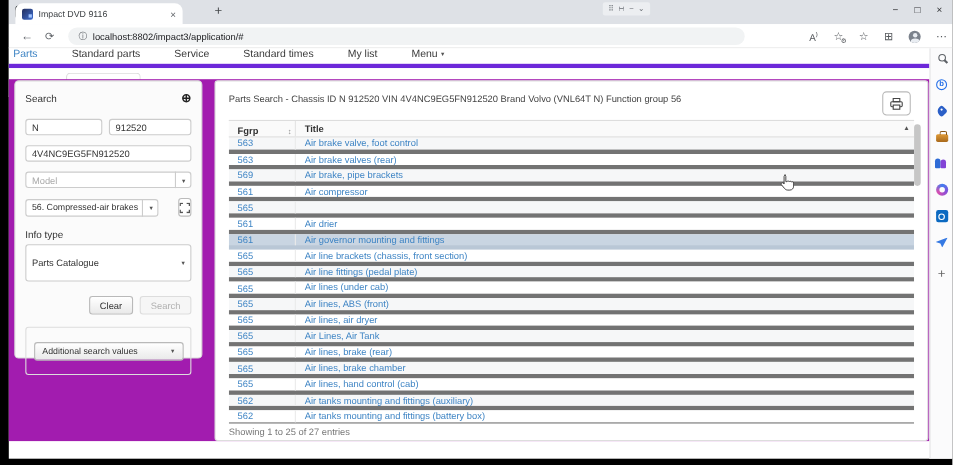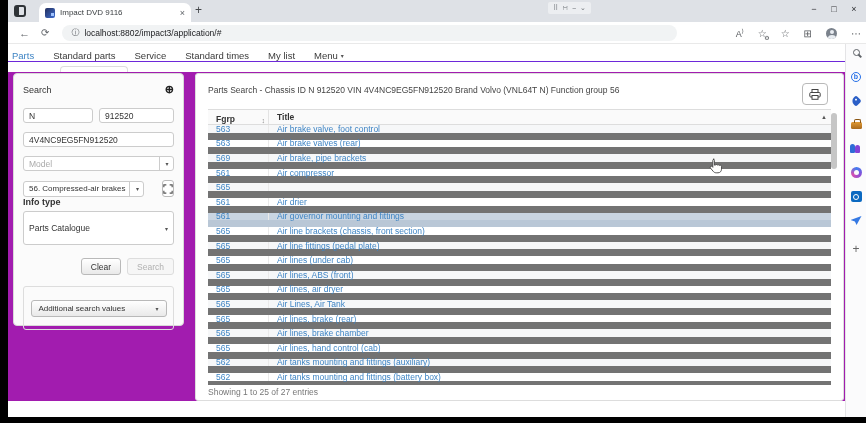--- a/index.html
+++ b/index.html
@@ -3,21 +3,21 @@
 <meta charset="utf-8">
 <style>
   *{margin:0;padding:0;box-sizing:border-box}
   body{width:866px;height:423px;font-family:"Liberation Sans",sans-serif;-webkit-font-smoothing:antialiased}
   .stage{position:relative;width:866px;height:423px;background:#000;overflow:hidden}
   .browser{position:absolute;left:8px;top:0;width:858px;height:417px;background:#fff}
 
   
   .tabstrip{position:absolute;left:0;top:0;right:0;height:22px;background:#dee1e6}
   .tab-actions{position:absolute;left:6px;top:5px;width:12px;height:12px;border:2px solid #2f3337;border-radius:3px;background:linear-gradient(90deg,#2f3337 38%,transparent 38%)}
-  .tab{position:absolute;left:31px;top:3px;width:152px;height:19px;background:#fff;border-radius:7px 7px 0 0;display:flex;align-items:center;padding:0 6px;gap:5px}
+  .tab{position:absolute;left:6px;top:3px;width:152px;height:19px;background:#fff;border-radius:7px 7px 0 0;display:flex;align-items:center;padding:0 6px;gap:5px}
   .favicon{width:10px;height:10px;border-radius:2px;background:linear-gradient(135deg,#232e5c,#3f6fd1);position:relative;flex:0 0 auto}
   .favicon::after{content:"";position:absolute;right:1.5px;bottom:1.5px;width:3px;height:3px;background:#9fc3ff}
   .tab-title{font-size:8px;color:#3c4043;flex:1;white-space:nowrap;overflow:hidden}
   .tab-close{font-size:9px;color:#5f6368}
   .newtab{position:absolute;left:187px;top:3px;font-size:12px;color:#44474a}
   .recorder{position:absolute;left:540px;top:2px;height:12px;display:flex;align-items:center;gap:4px;padding:0 5px;background:#eceef1;border-radius:2px;color:#6a6f75;font-size:7px}
   .wincontrols{position:absolute;right:2px;top:1px;display:flex;font-size:9px;color:#303134}
   .wincontrols span{width:20px;height:16px;display:flex;align-items:center;justify-content:center}
 
   
@@ -26,21 +26,21 @@
   .urlpill{margin-left:13px;width:615px;height:16px;background:#f1f3f4;border-radius:8px;display:flex;align-items:center;gap:5px;padding:0 9px;font-size:8.5px;color:#202124}
   .urlpill .info{font-size:8px;color:#5f6368}
   .addr-icons{position:absolute;right:5px;top:0;height:22px;display:flex;align-items:center;gap:14px;color:#55585c;font-size:10px}
   .star-wrap{position:relative;font-size:10px}
   .star-wrap .badge{position:absolute;right:-3px;bottom:-2px;font-size:6px;color:#55585c}
   .avatar{width:11px;height:11px;border-radius:50%;background:#7b828c;position:relative;overflow:hidden}
   .avatar::before{content:"";position:absolute;left:3.5px;top:2px;width:4px;height:4px;border-radius:50%;background:#e9edf2}
   .avatar::after{content:"";position:absolute;left:1.5px;top:7px;width:8px;height:6px;border-radius:50%;background:#e9edf2}
 
   
-  .navbar{position:absolute;left:0;top:44px;width:837px;height:18px;background:#fff;border-bottom:1px solid #6d28d9;display:flex;align-items:flex-end;gap:19px;padding-left:4px;font-size:9.5px;color:#3a3a3a}
+  .navbar{position:absolute;left:0;top:44px;width:837px;height:18px;background:#fff;border-bottom:4px solid #6d28d9;display:flex;align-items:flex-start;gap:31px;padding-left:4px;font-size:9.5px;color:#3a3a3a}
   .navitem.active{color:#3e84c4}
   .navitem .caret{font-size:6px;color:#555;margin-left:3px;vertical-align:1px}
   .tabrow{position:absolute;left:0;top:62px;width:837px;height:26px;background:#fff;border-bottom:1px solid #ddd}
   .navtab{position:absolute;left:52px;bottom:-1px;height:22px;padding:0 15px;background:#fff;border:1px solid #ddd;border-bottom-color:#fff;border-radius:4px 4px 0 0;font-size:9px;color:#444;display:flex;align-items:center}
 
   
   .content{position:absolute;left:0;top:72px;width:837px;height:329px;background:#a21caf}
 
   .search-card{position:absolute;left:5px;top:1px;width:171px;height:253px;background:#fbfbfb;border:1px solid #d9d9d9;border-radius:4px;padding:9px 9px;font-size:8.5px;color:#333}
   .sc-head{display:flex;justify-content:space-between;align-items:center;font-size:9px;color:#333}
@@ -51,41 +51,41 @@
   .w1{width:70px}.w2{width:75px}
   .mt9{margin-top:9px}
   .selbox{position:relative;margin-top:9px}
   .selbox .tin{padding-right:18px}
   .caretseg{position:absolute;right:0;top:0;width:15px;height:15px;border-left:1px solid #ccc;display:flex;align-items:center;justify-content:center;font-size:6px;color:#555}
   .fgrow{display:flex;gap:18px;margin-top:9px;align-items:center}
   .fgsel{position:relative;width:124px}
   .fgsel .disp{height:16px;border:1px solid #ccc;border-radius:3px;background:#fff;display:flex;align-items:center;padding:0 18px 0 5px;font-size:8px;color:#333;white-space:nowrap;overflow:hidden}
   .fgsel .caretseg{height:16px}
   .focusbtn{width:17px;height:17px;border:1px solid #bbb;border-radius:3px;background:#fff;display:flex;align-items:center;justify-content:center}
-  .infolabel{font-weight:bold;font-size:9px}
+  .infolabel{margin-top:11px;font-weight:normal;font-size:9px}
   .infoselect{position:relative;margin-top:4px;height:16px;border:1px solid #ccc;border-radius:3px;background:#fff;display:flex;align-items:center;padding:16px 5px;font-size:8.5px;color:#333}
   .infoselect .chev{position:absolute;right:5px;font-size:6px;color:#555}
   .btnrow{display:flex;justify-content:flex-end;gap:6px;margin-top:13px}
   .btn{height:17px;padding:0 9px;border:1px solid #b9b9b9;border-radius:3px;background:linear-gradient(#fff,#e9e9e9);font-size:8.5px;color:#333;display:flex;align-items:center}
   .btn.disabled{color:#b0b0b0;border-color:#ddd;background:#f6f6f6}
   .addbox{margin-top:11px;border:1px solid #ddd;border-radius:3px;height:44px;display:flex;align-items:center;justify-content:center}
   .addbtn{height:17px;width:136px;border:1px solid #b9b9b9;border-radius:3px;background:linear-gradient(#fff,#e9e9e9);font-size:8px;color:#333;display:flex;align-items:center;justify-content:space-between;padding:0 7px}
   .addbtn .caret{font-size:6px;color:#555}
 
   .main-card{position:absolute;left:187px;top:1px;width:649px;height:328px;background:#fff;border:1px solid #ddd;border-radius:3px}
   .breadcrumb{position:absolute;left:12px;top:11px;font-size:8.5px;color:#444;width:575px}
   .printbtn{position:absolute;right:15px;top:9px;width:26px;height:22px;border:1px solid #b9b9b9;border-radius:4px;background:#fff;display:flex;align-items:center;justify-content:center}
   .tablewrap{position:absolute;left:12px;top:35px;width:623px}
   .thead{height:16px;border-top:1px solid #ddd;border-bottom:1px solid #ddd;background:#fafafa;display:flex;position:relative;font-weight:bold;font-size:8.5px;color:#333}
   .th-fgrp{width:61px;display:flex;align-items:flex-end;padding-left:8px;border-right:1px solid #e3e3e3;position:relative}
   .th-fgrp .sort{position:absolute;right:3px;font-size:7px;color:#888;font-weight:normal}
   .th-title{flex:1;display:flex;align-items:center;padding-left:8px;position:relative}
   .th-title .sortasc{position:absolute;right:4px;font-size:6px;color:#555}
   .tbody{height:260px;overflow:hidden}
-  .trow{height:14.6px;display:flex;align-items:center;font-size:8.5px;border-bottom:7px solid #737373;background:#fff}
+  .trow{height:14.6px;display:flex;font-size:8.5px;border-bottom:4px solid #737373;background:#fff}
   .trow.odd{background:#f6f7f8}
   .trow.selected{background:#c9d5e2;border-bottom-color:#b9c7d6}
   .td-fgrp{width:61px;padding-left:8px;border-right:1px solid #eaeaea;color:#3e84c4;height:100%;display:flex;align-items:center}
   .td-title{flex:1;padding-left:8px;color:#3e84c4;white-space:nowrap;overflow:hidden}
   .tfoot{position:absolute;left:12px;top:313px;font-size:8.5px;color:#777}
   .scrollthumb{position:absolute;right:6px;top:39px;width:6px;height:56px;background:#c6c6c6;border-radius:3px}
 
   
   .edge-sidebar{position:absolute;right:0;top:44px;width:21px;height:373px;background:#fbfbfc;border-left:1px solid #e4e4e6;display:flex;flex-direction:column;align-items:center;padding-top:2px;gap:11px}
   .sbi{width:13px;height:13px;display:flex;align-items:center;justify-content:center;font-size:9px;color:#555;flex:0 0 auto}

